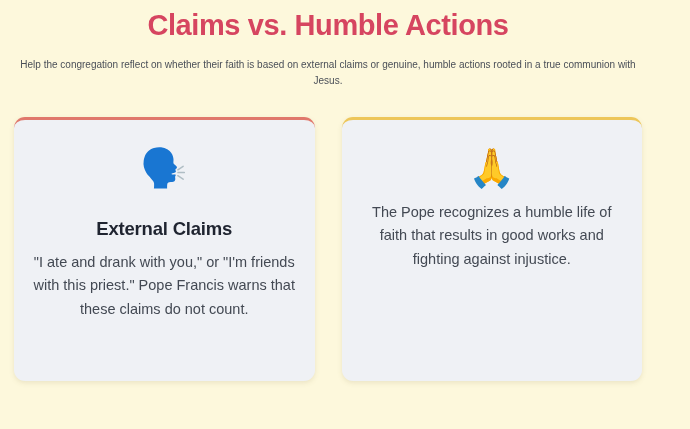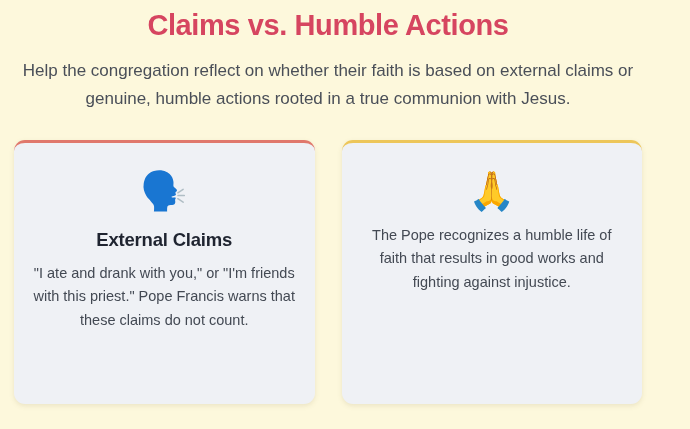--- a/index.html
+++ b/index.html
@@ -30,21 +30,21 @@
     font-size: 29px;
     font-weight: bold;
     letter-spacing: -0.4px;
     line-height: 1.2;
     padding-top: 8px;
   }
 
   .page-subtitle {
     text-align: center;
     color: #4a4f58;
-    font-size: 17px;
+    font-size: 10px;
     line-height: 1.65;
     max-width: 640px;
     margin: 14px auto 0 auto;
   }
 
   
   .card-row {
     display: flex;
     gap: 27px;
     margin-top: 27px;
@@ -72,21 +72,21 @@
   .card-icon {
     font-size: 38px;
     line-height: 1;
     height: 44px;
     display: flex;
     align-items: center;
     justify-content: center;
   }
 
   .card-title {
-    margin-top: 16px;
+    margin-top: 28px;
     color: #1f2430;
     font-size: 18.5px;
     font-weight: bold;
     text-align: center;
     letter-spacing: -0.2px;
   }
 
   .card-body {
     margin-top: 11px;
     color: #434953;

